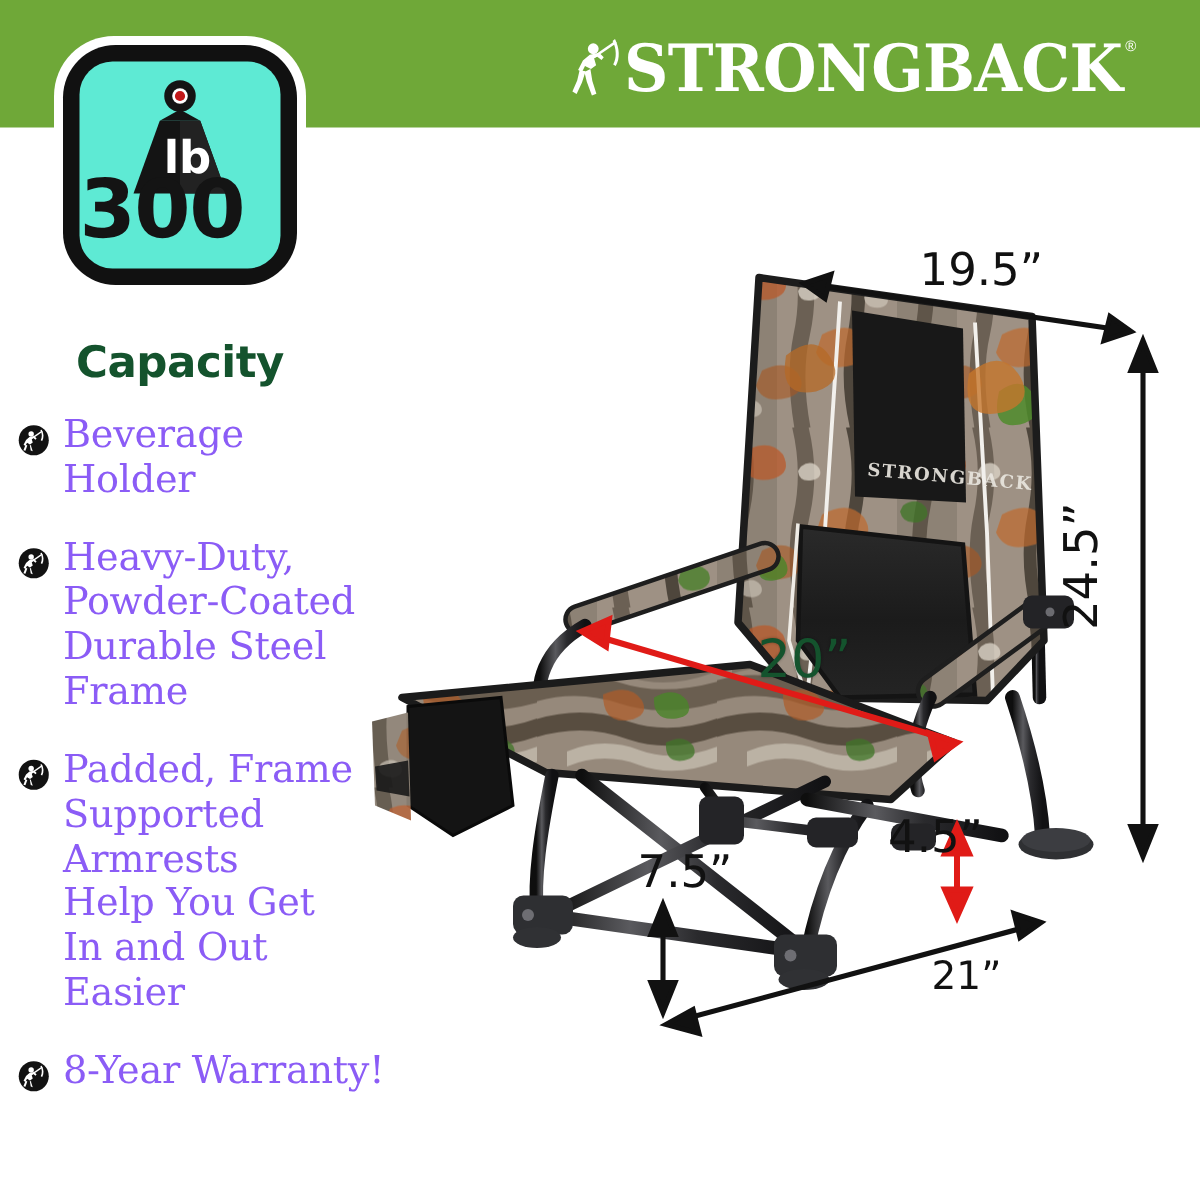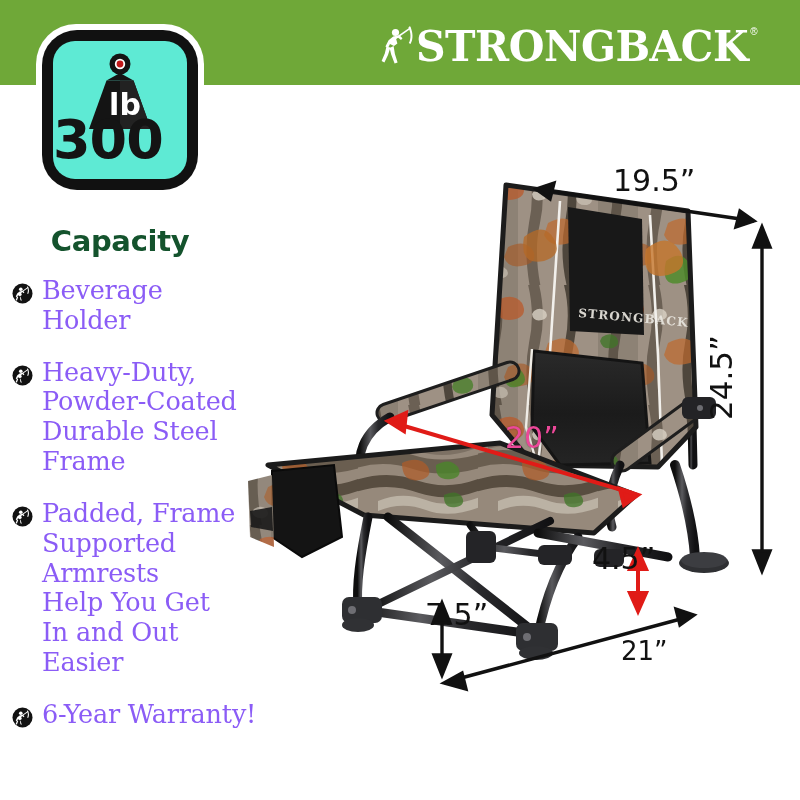--- a/index.html
+++ b/index.html
@@ -76,23 +76,23 @@
 
   
   .dim {
     position: absolute;
     font-family: "DejaVu Sans", "Liberation Sans", sans-serif;
     font-weight: 400; color: #111111; white-space: nowrap; line-height: 1;
   }
   .dim-195 { left: 613px; top: 166px; font-size: 30px; text-align: right; }
   .dim-245 { left: 706px; top: 420px; font-size: 31px;
              transform: rotate(-90deg); transform-origin: left top; }
-  .dim-20  { left: 505px; top: 423px; font-size: 30px; color: #ec4899;
+  .dim-20  { left: 505px; top: 423px; font-size: 35px; color: #14532d;
              text-shadow: 0 0 2px rgba(0,0,0,.35); }
-  .dim-75  { left: 425px; top: 567px; font-size: 30px; margin-top: 33px; }
+  .dim-75  { left: 425px; top: 567px; font-size: 30px; }
   .dim-45  { left: 592px; top: 544px; font-size: 30px; }
   .dim-21  { left: 621px; top: 638px; font-size: 26px; }
 </style>
 </head>
 <body>
 
 <div id="page">
 
   <div class="header-band">
     <div class="brand-logo">
@@ -195,21 +195,21 @@
           <path d="M16.6 3.6 c1.5 2.6 1.6 5.6 0.3 8 l-1 -0.6 c1.1 -2.1 1 -4.8 -0.3 -7.1 Z"></path>
           <path d="M16.7 4.2 L6.6 11.2 L7.1 12 L17.2 5 Z"></path>
           <circle cx="9.2" cy="6.6" r="1.9"></circle>
           <path d="M8.0 8.8 L11.4 8.1 L13.0 9.7 L12.2 10.7 L10.7 9.5 L9.5 9.9 L10.3 12.5
                    L8.4 13.9 L6.3 12.8 L5.2 15 L3.9 14.2 L5.6 10.8 Z"></path>
           <path d="M8.2 14.0 L8.9 18.2 L10.3 18.6 L9.0 14.6 Z"></path>
           <path d="M6.5 14.6 L5.2 18.4 L3.8 18.0 L5.3 14.2 Z"></path>
         </g>
       </svg>
       <div class="feature-text">
-        <span>6-Year Warranty!</span>
+        <span>8-Year Warranty!</span>
       </div>
     </div>
 
   </div>
 
   <div class="chair-area">
     <svg class="chair-svg" width="540" height="530" viewBox="0 0 540 530">
       <defs>
 
         <pattern id="camo" width="120" height="120" patternUnits="userSpaceOnUse">

